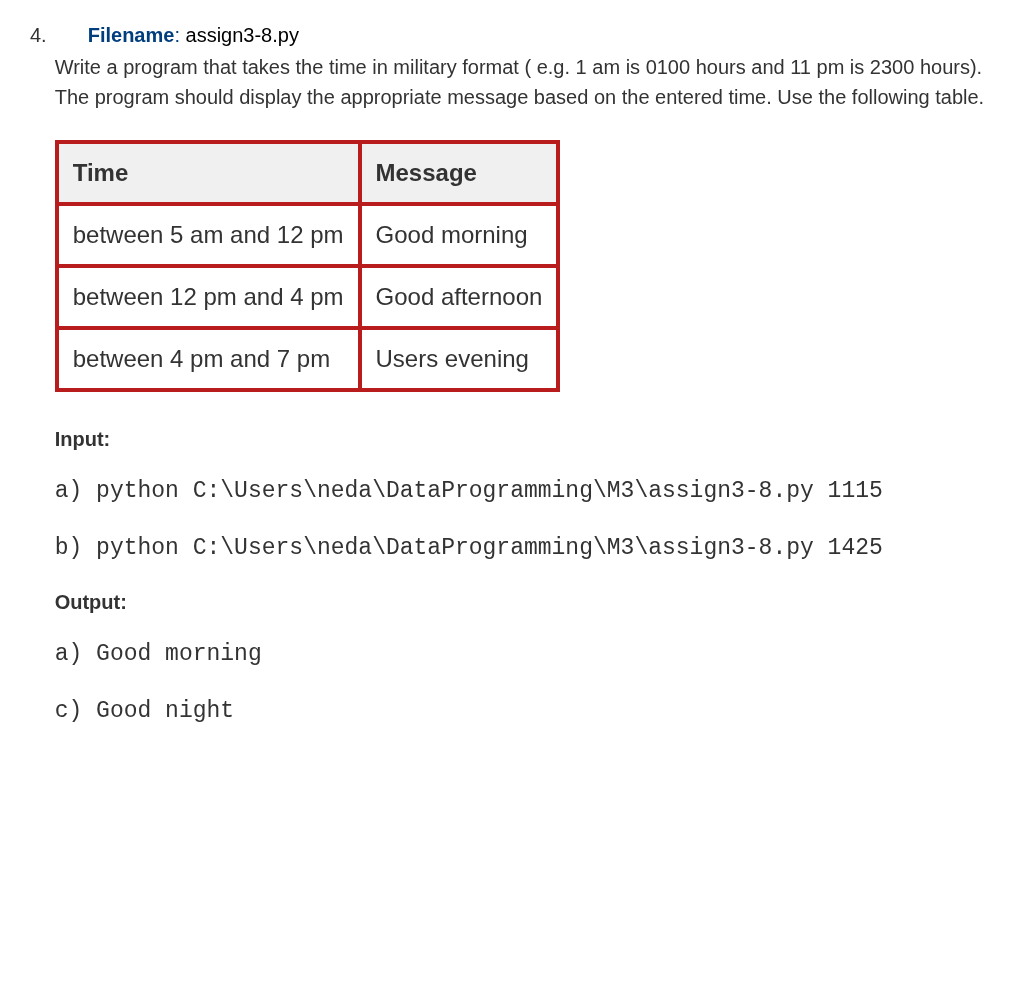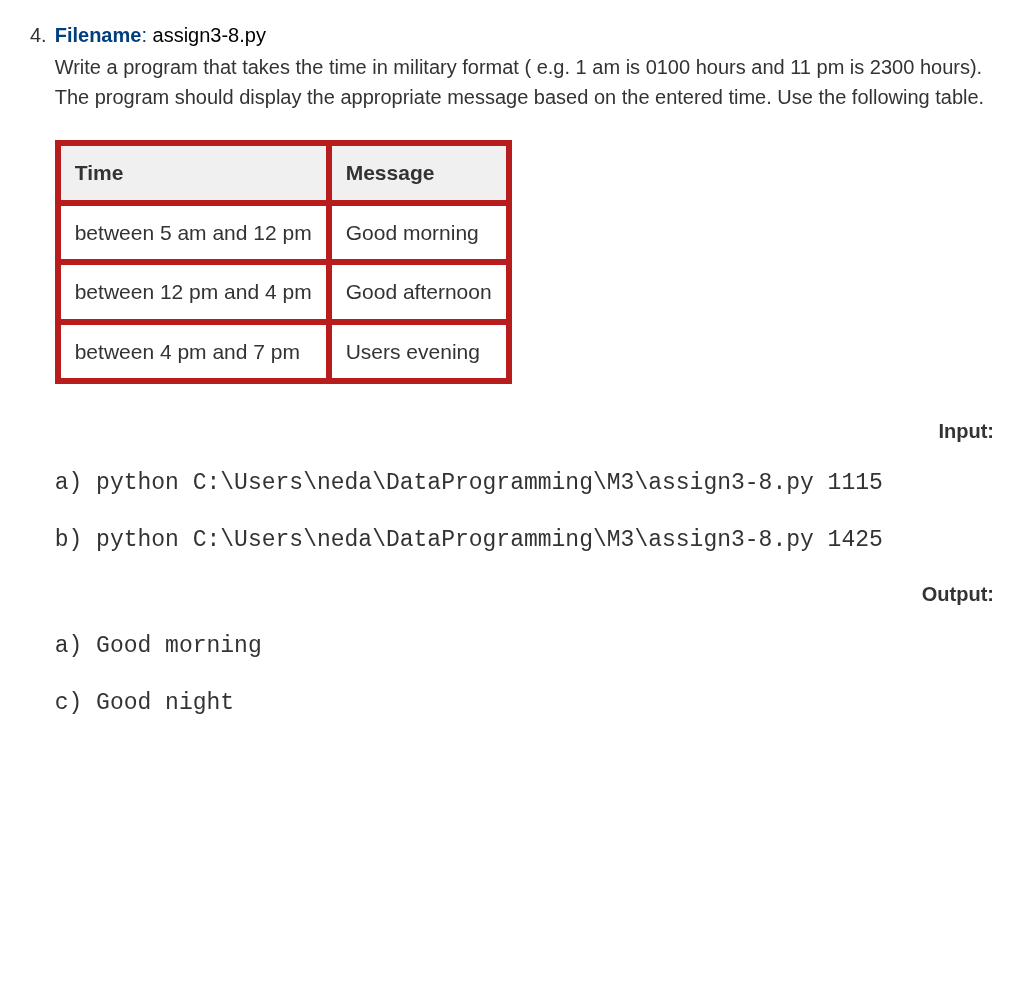--- a/index.html
+++ b/index.html
@@ -26,51 +26,51 @@
     }
     .problem-body {
       flex: 1;
     }
     .filename-line {
       margin-bottom: 2px;
     }
     .filename-label {
       font-weight: bold;
       color: #003e7e;
+      margin-left: 33px;
     }
     .filename-colon {
       color: #003e7e;
     }
     .filename-value {
       color: #000000;
     }
     .description {
       color: #333;
       margin-bottom: 28px;
     }
     table {
       border-collapse: collapse;
       margin-bottom: 32px;
     }
     th, td {
-      border: 6px solid #b91c1c;
+      border: 4px solid #b91c1c;
       padding: 11px 14px;
       text-align: left;
-      font-size: 21px;
+      font-size: 24px;
     }
     th {
       background-color: #f0f0f0;
       font-weight: bold;
     }
     .section-heading {
       font-weight: bold;
       color: #333;
       margin-bottom: 20px;
       margin-top: 8px;
-      text-align: right;
     }
     .code-line {
       font-family: "Courier New", Courier, monospace;
       color: #333;
       margin-bottom: 22px;
       white-space: pre;
       font-size: 23px;
     }
   </style>
 </head>

